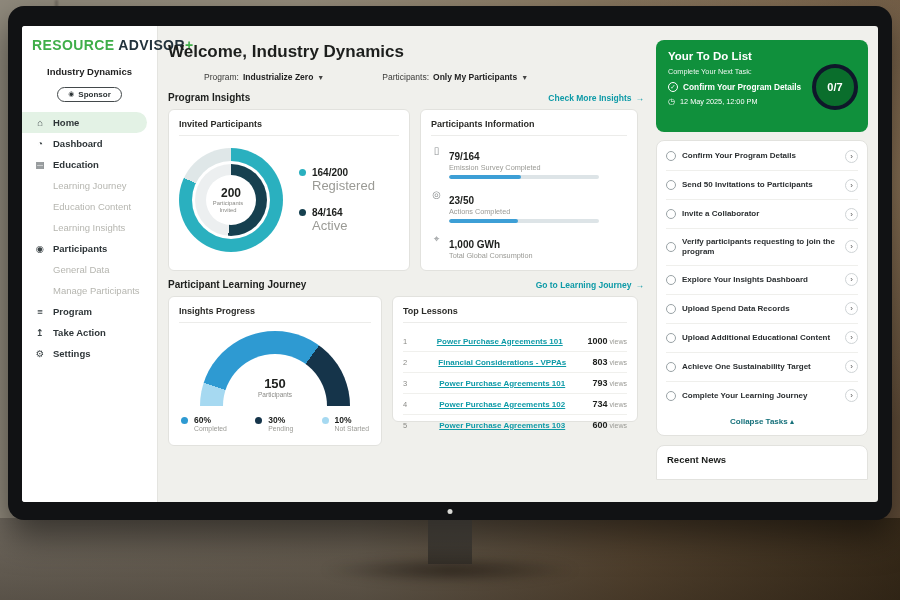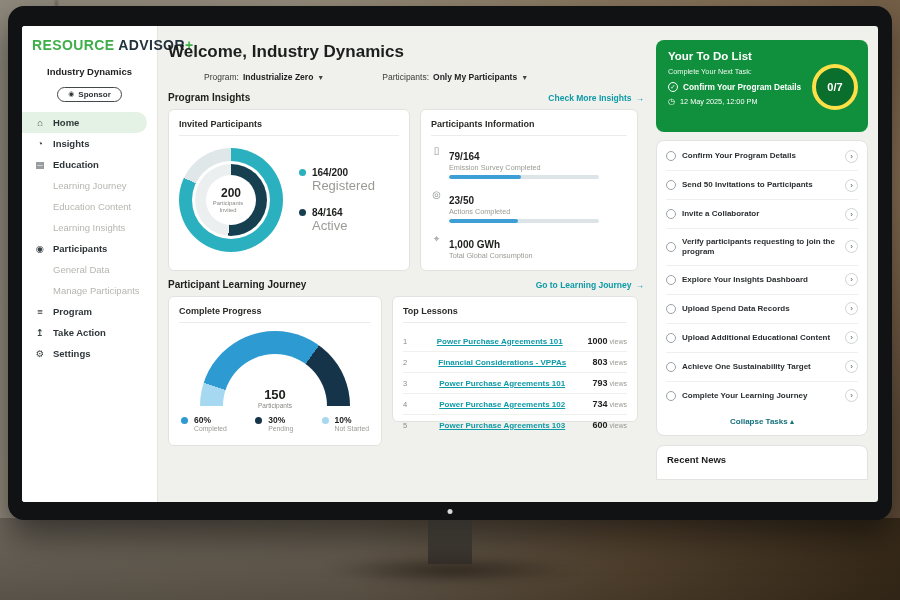--- a/index.html
+++ b/index.html
@@ -80,21 +80,21 @@
   .stat-val { font-size:10px; font-weight:bold; color:#1d1f1d; }
   .stat-lab { font-size:7.3px; color:#9a9a95; margin:1px 0 3px; }
   .pbar { height:4px; border-radius:2px; background:#dde4e7; overflow:hidden; width:150px; }
   .pfill { height:100%; border-radius:2px; background:#3d9fd6; }
 
   
   .card.edu { width:214px; height:150px; }
   .gauge-wrap { position:relative; width:150px; height:78px; overflow:hidden; margin:4px auto 6px; }
   .gauge { position:absolute; left:0; top:0; width:150px; height:150px; border-radius:50%; }
   .gauge-hole { position:absolute; left:23px; top:23px; width:104px; height:104px; border-radius:50%; background:#fff; }
-  .gauge-center { position:absolute; left:0; right:0; bottom:0; text-align:center; }
+  .gauge-center { position:absolute; left:0; right:0; bottom:11px; text-align:center; }
   .g-val { font-size:13px; font-weight:bold; color:#1d1f1d; }
   .g-lab { font-size:6.5px; color:#8a8a86; }
   .legend-h { display:flex; justify-content:space-between; padding:0 2px; }
   .legend-h .leg-val { font-size:8.5px; }
   .legend-h .leg-lab { font-size:6.8px; }
 
   
   .card.lessons { width:246px; height:126px; }
   .lesson-row { display:flex; align-items:center; gap:7px; padding:5px 0; border-bottom:1px solid #f0f0ed; }
   .lesson-row:last-child { border-bottom:none; }
@@ -105,21 +105,21 @@
 
   
   .rightpanel { position:absolute; left:634px; width:212px; top:0; bottom:0; padding-top:14px; }
   .todo-green { position:relative; background:#10903c; border-radius:8px; padding:10px 12px; height:92px; color:#fff; }
   .todo-title { font-size:11.5px; font-weight:bold; }
   .todo-sub { font-size:7.3px; opacity:.92; margin-top:5px; }
   .todo-next { display:flex; align-items:center; gap:5px; font-size:8.3px; font-weight:bold; margin-top:6px; width:140px; }
   .todo-time { display:flex; align-items:center; gap:5px; font-size:7.3px; margin-top:5px; }
   .check-circle { width:10px; height:10px; border:1px solid #fff; border-radius:50%; font-size:6.5px; line-height:8px; text-align:center; flex:none; }
   .clock-ico { font-size:8px; }
-  .todo-progress { position:absolute; right:10px; top:24px; width:46px; height:46px; border-radius:50%; background:#0a6e2c; border:4px solid #fde047; display:flex; align-items:center; justify-content:center; font-size:11px; font-weight:bold; }
+  .todo-progress { position:absolute; right:10px; top:24px; width:46px; height:46px; border-radius:50%; background:#0a6e2c; border:4px solid #0f172a; display:flex; align-items:center; justify-content:center; font-size:11px; font-weight:bold; }
   .tasks-card { background:#fff; border:1px solid #e2e2de; border-radius:8px; margin-top:8px; padding:1px 9px; }
   .task-row { display:flex; align-items:center; gap:6px; padding:7.5px 0; border-bottom:1px solid #efefec; cursor:pointer; }
   .task-check { width:10px; height:10px; border:1px solid #9aa3a6; border-radius:50%; flex:none; }
   .task-label { flex:1; font-size:8px; font-weight:bold; color:#2b2f31; line-height:1.3; }
   .task-chev { width:13px; height:13px; border:1px solid #cfd4d6; border-radius:50%; flex:none; display:flex; align-items:center; justify-content:center; font-size:8px; color:#555; }
   .collapse-row { text-align:center; padding:7px 0 8px; font-size:8px; font-weight:bold; color:#15707a; cursor:pointer; }
   .news-card { background:#fff; border:1px solid #e2e2de; border-radius:8px 8px 0 0; margin-top:9px; padding:8px 10px 14px; }
   .news-title { font-size:9.5px; font-weight:bold; color:#1d1f1d; }
 </style>
 </head>
@@ -149,21 +149,21 @@
           <span>Sponsor</span>
         </span>
       </div>
       <nav>
         <div class="nav-item active">
           <span class="nav-ico">⌂</span>
           <span>Home</span>
         </div>
         <div class="nav-item">
           <span class="nav-ico">◔</span>
-          <span>Insights</span>
+          <span>Dashboard</span>
         </div>
         <div class="nav-item">
           <span class="nav-ico">▤</span>
           <span>Education</span>
         </div>
         <div class="nav-item sub">
           <span>Learning Journey</span>
         </div>
         <div class="nav-item sub">
           <span>Education Content</span>
@@ -289,21 +289,21 @@
         <span class="section-title">Participant Learning Journey</span>
         <span class="section-link">
           <span>Go to Learning Journey</span>
           <span>→</span>
         </span>
       </div>
 
       <div class="cards-row">
 
         <div class="card edu">
-          <div class="card-title">Complete Progress</div>
+          <div class="card-title">Insights Progress</div>
           <div class="gauge-wrap">
             <div class="gauge" style="background: conic-gradient(from 270deg, rgb(166, 217, 241) 0deg, rgb(166, 217, 241) 18deg, rgb(46, 154, 210) 18deg, rgb(46, 154, 210) 126deg, rgb(21, 52, 74) 126deg, rgb(21, 52, 74) 180deg, transparent 180deg, transparent 360deg);"></div>
             <div class="gauge-hole"></div>
             <div class="gauge-center">
               <div class="g-val">150</div>
               <div class="g-lab">Participants</div>
             </div>
           </div>
           <div class="legend-h">
             <div class="leg-item">

